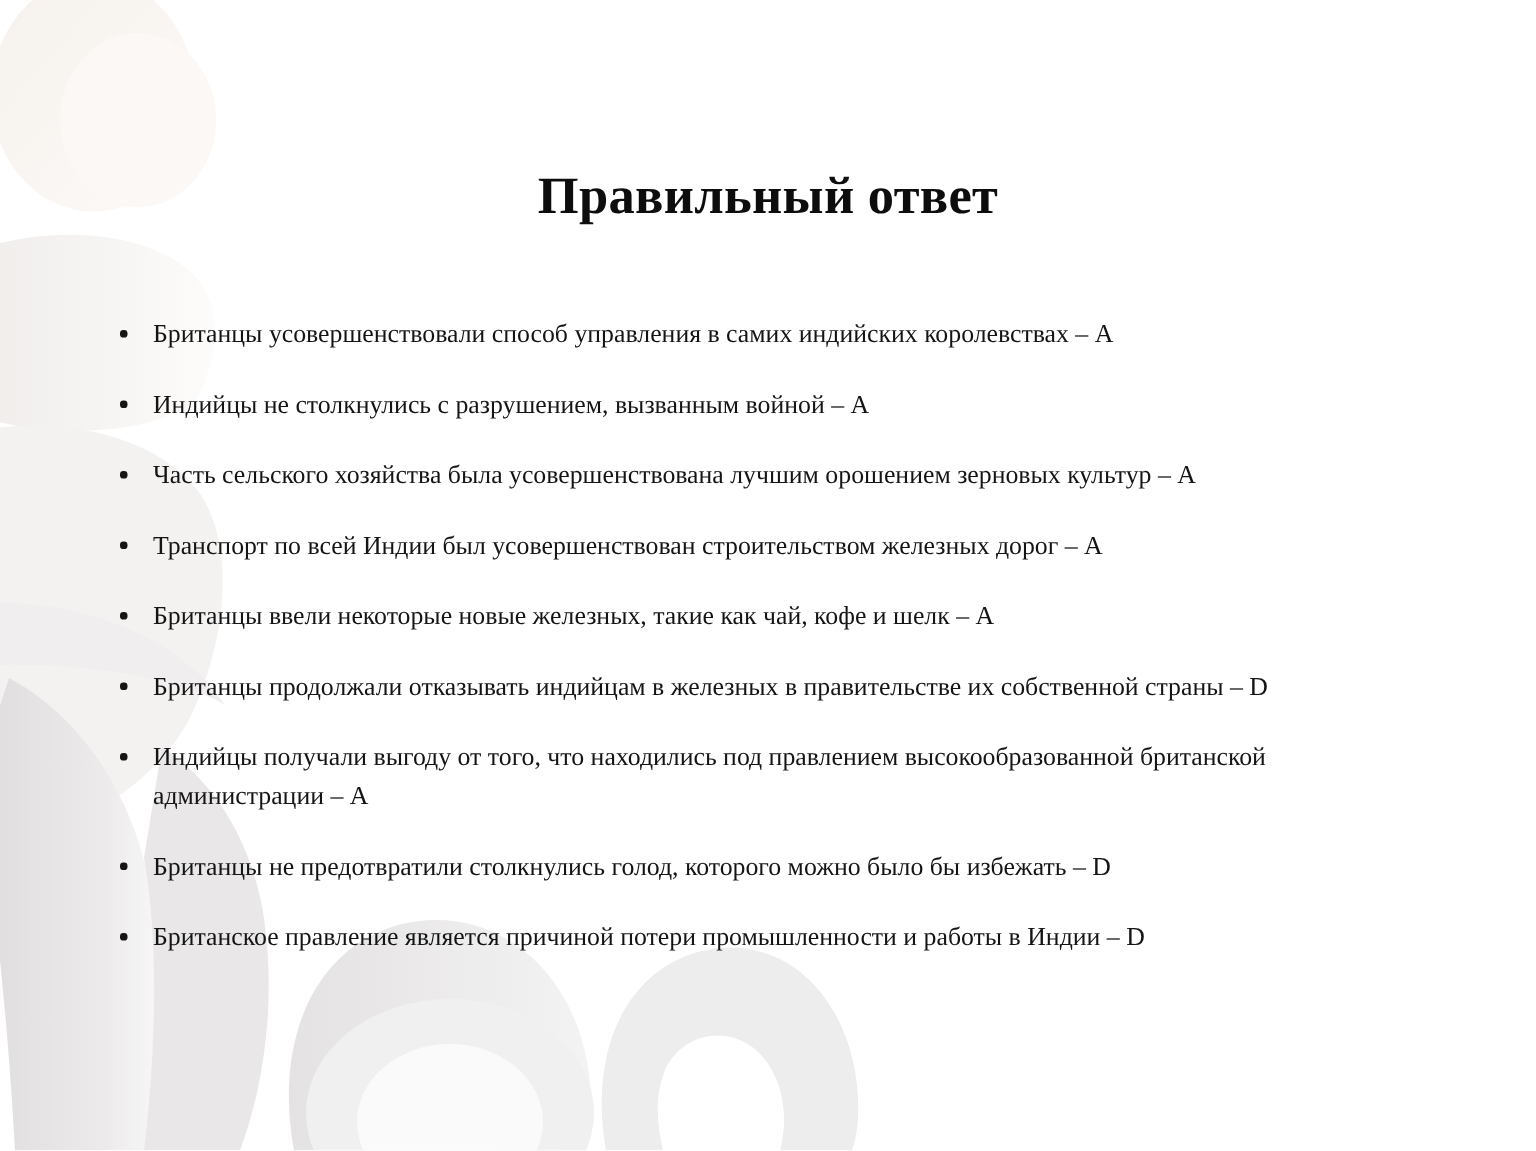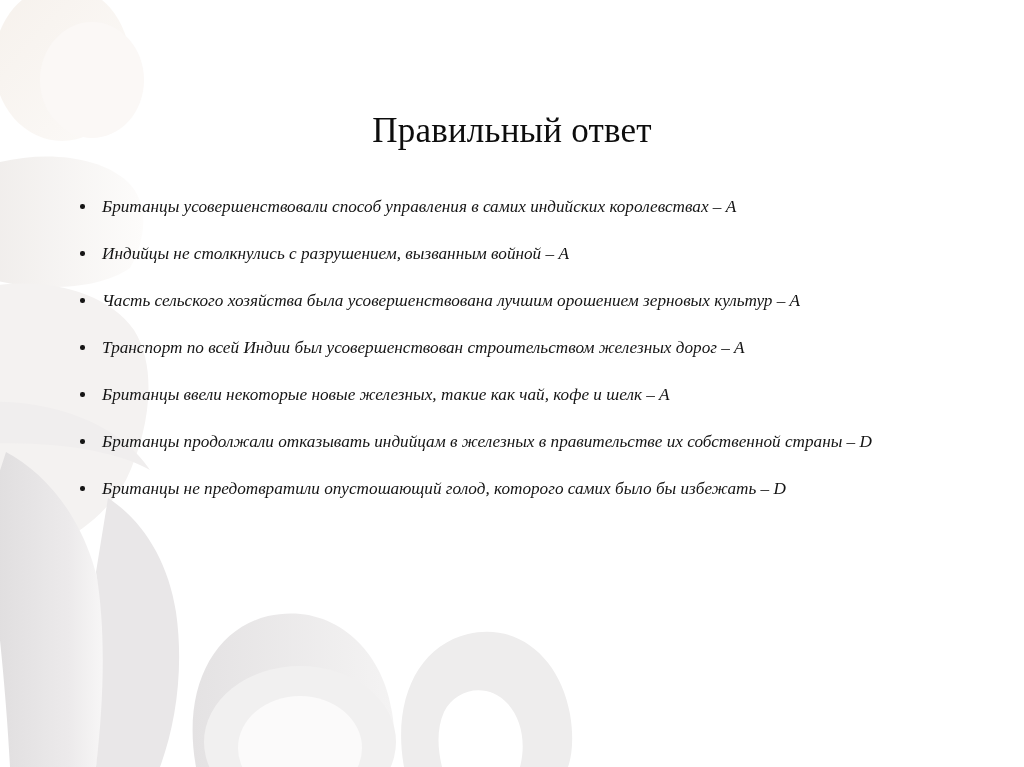--- a/index.html
+++ b/index.html
@@ -43,34 +43,33 @@
     top: 86px;
     width: 1024px;
     text-align: center;
     z-index: 3;
   }
 
   #slide-title {
     display: inline-block;
     font-size: 35px;
     line-height: 44px;
-    font-weight: 400;
+    font-weight: 700;
     letter-spacing: 0.2px;
     color: #0d0d0d;
     white-space: nowrap;
   }
 
   
   #body-block {
     position: absolute;
     left: 76px;
-    top: 194px;
+    top: 210px;
     width: 886px;
     z-index: 3;
-    font-style: italic;
   }
 
   .bullet-item {
     position: relative;
     padding-left: 26px;
     margin: 0 0 21px 0;
     font-size: 17.2px;
     line-height: 26px;
     color: #141414;
   }
@@ -182,22 +181,30 @@
     <div class="bullet-item">
       <span class="bullet-marker"></span>
       <span class="bullet-text">Британцы ввели некоторые новые железных, такие как чай, кофе и шелк – А</span>
     </div>
 
     <div class="bullet-item w-short">
       <span class="bullet-marker"></span>
       <span class="bullet-text">Британцы продолжали отказывать индийцам в железных в правительстве их собственной страны – D</span>
     </div>
 
-
-    <div class="bullet-item w-short">
-      <span class="bullet-marker"></span>
-      <span class="bullet-text">Британцы не предотвратили опустошающий голод, которого самих было бы избежать – D</span>
-    </div>
-
+    <div class="bullet-item w-short">
+      <span class="bullet-marker"></span>
+      <span class="bullet-text">Индийцы получали выгоду от того, что находились под правлением высокообразованной британской администрации – А</span>
+    </div>
+
+    <div class="bullet-item w-short">
+      <span class="bullet-marker"></span>
+      <span class="bullet-text">Британцы не предотвратили столкнулись голод, которого можно было бы избежать – D</span>
+    </div>
+
+    <div class="bullet-item w-short">
+      <span class="bullet-marker"></span>
+      <span class="bullet-text">Британское правление является причиной потери промышленности и работы в Индии – D</span>
+    </div>
 
   </div>
 
 </div>
 
 </body></html>

